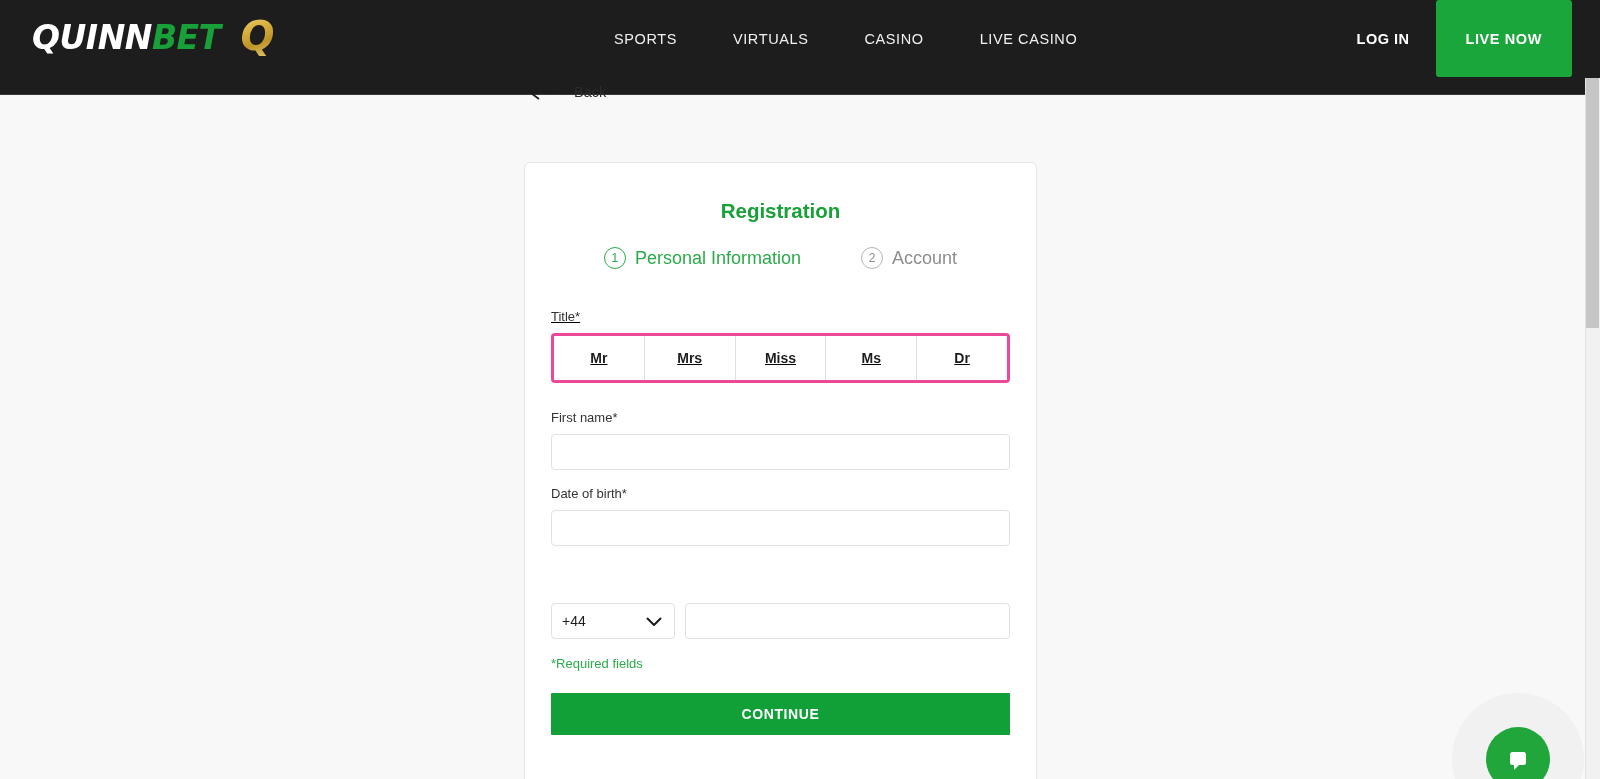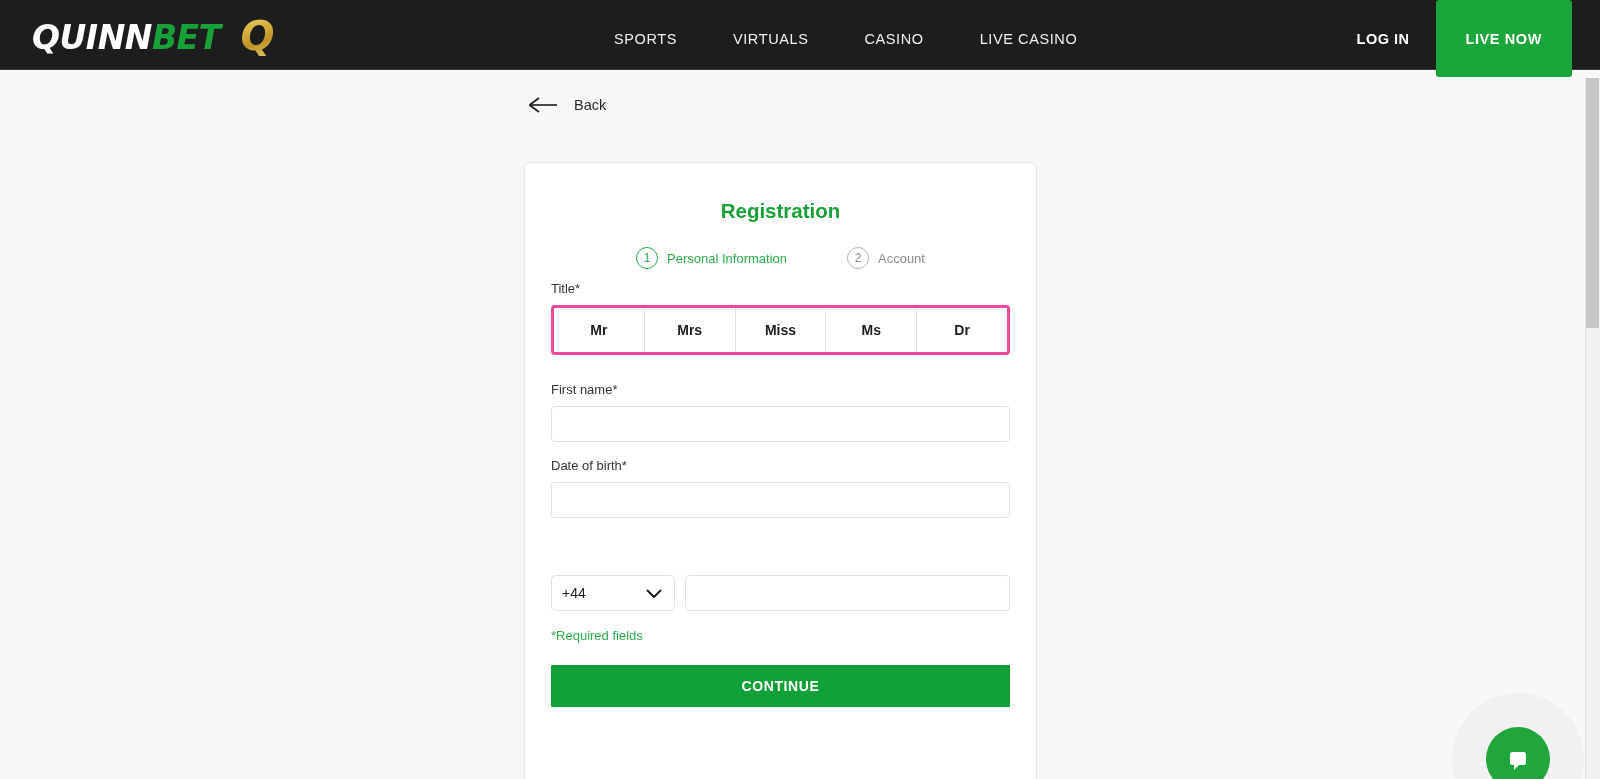--- a/index.html
+++ b/index.html
@@ -6,21 +6,21 @@
   html, body {
     width: 1600px; height: 779px;
     overflow: hidden;
     font-family: "Liberation Sans", sans-serif;
     background: #f8f8f8;
   }
   .viewport { position: relative; width: 1600px; height: 779px; background: #f8f8f8; }
 
   
   .header {
-    position: absolute; top: 0; left: 0; width: 1600px; height: 70px;
+    position: absolute; top: 0; left: 0; width: 1600px; height: 95px;
     background: #1d1d1d;
     border-bottom: 1px solid #3a3a3a;
   }
   .logo {
     position: absolute; left: 32px; top: 11px;
     display: flex; align-items: center; gap: 14px;
     height: 52px;
   }
   .logo-word {
     font-family: "DejaVu Sans", sans-serif;
@@ -65,21 +65,21 @@
   .join-btn {
     background: #1aa63a; color: #ffffff;
     font-size: 14.5px; font-weight: 700; letter-spacing: 0.6px;
     border: none; border-radius: 3px;
     padding: 13px 30px; cursor: pointer;
     font-family: "Liberation Sans", sans-serif;
   }
 
   
   .back-row {
-    position: absolute; left: 528px; top: 97px;
+    position: absolute; left: 528px; top: 84px;
     display: flex; align-items: center; gap: 16px; cursor: pointer;
   }
   .back-arrow { display: block; }
   .back-label { font-size: 14.5px; color: #2b2b2b; }
 
   
   .card {
     position: absolute; left: 524px; top: 162px;
     width: 513px; height: 640px;
     background: #ffffff;
@@ -99,29 +99,29 @@
     display: flex; justify-content: center; align-items: center;
     gap: 60px; margin-top: 24px;
   }
   .step { display: flex; align-items: center; gap: 9px; }
   .step-circle {
     width: 22px; height: 22px; border-radius: 50%;
     border: 1px solid #2bab4a;
     display: flex; align-items: center; justify-content: center;
     font-size: 12px; color: #2bab4a;
   }
-  .step-label { font-size: 13px; color: #2bab4a; }
+  .step-label { font-size: 18px; color: #2bab4a; }
   .step.inactive .step-circle { border-color: #b5b5b5; color: #8d8d8d; }
   .step.inactive .step-label { color: #8d8d8d; }
 
   .field-label {
     font-size: 13px; color: #333333; margin-bottom: 9px; display: block;
   }
 
-  .title-group { margin-top: 12px; }
+  .title-group { margin-top: 40px; text-decoration: underline; }
   .segmented {
     display: flex; width: 100%; height: 50px;
     border: 3px solid #ec4899; border-radius: 4px; overflow: hidden;
     background: #ffffff;
   }
   .seg-btn {
     flex: 1; display: flex; align-items: center; justify-content: center;
     font-size: 14px; font-weight: 700; color: #1c1c1c;
     border: none; border-right: 1px solid #e1e1e1;
     background: #ffffff; cursor: pointer;

